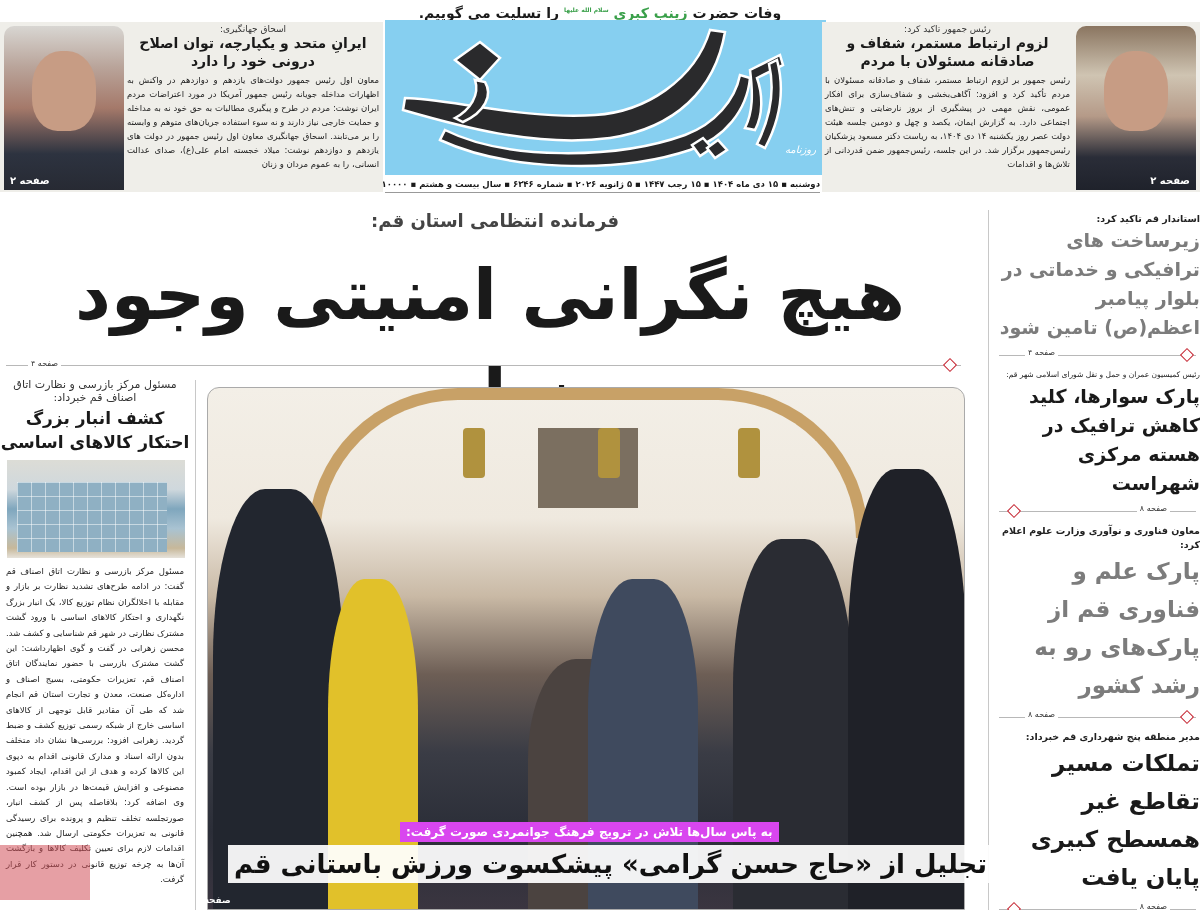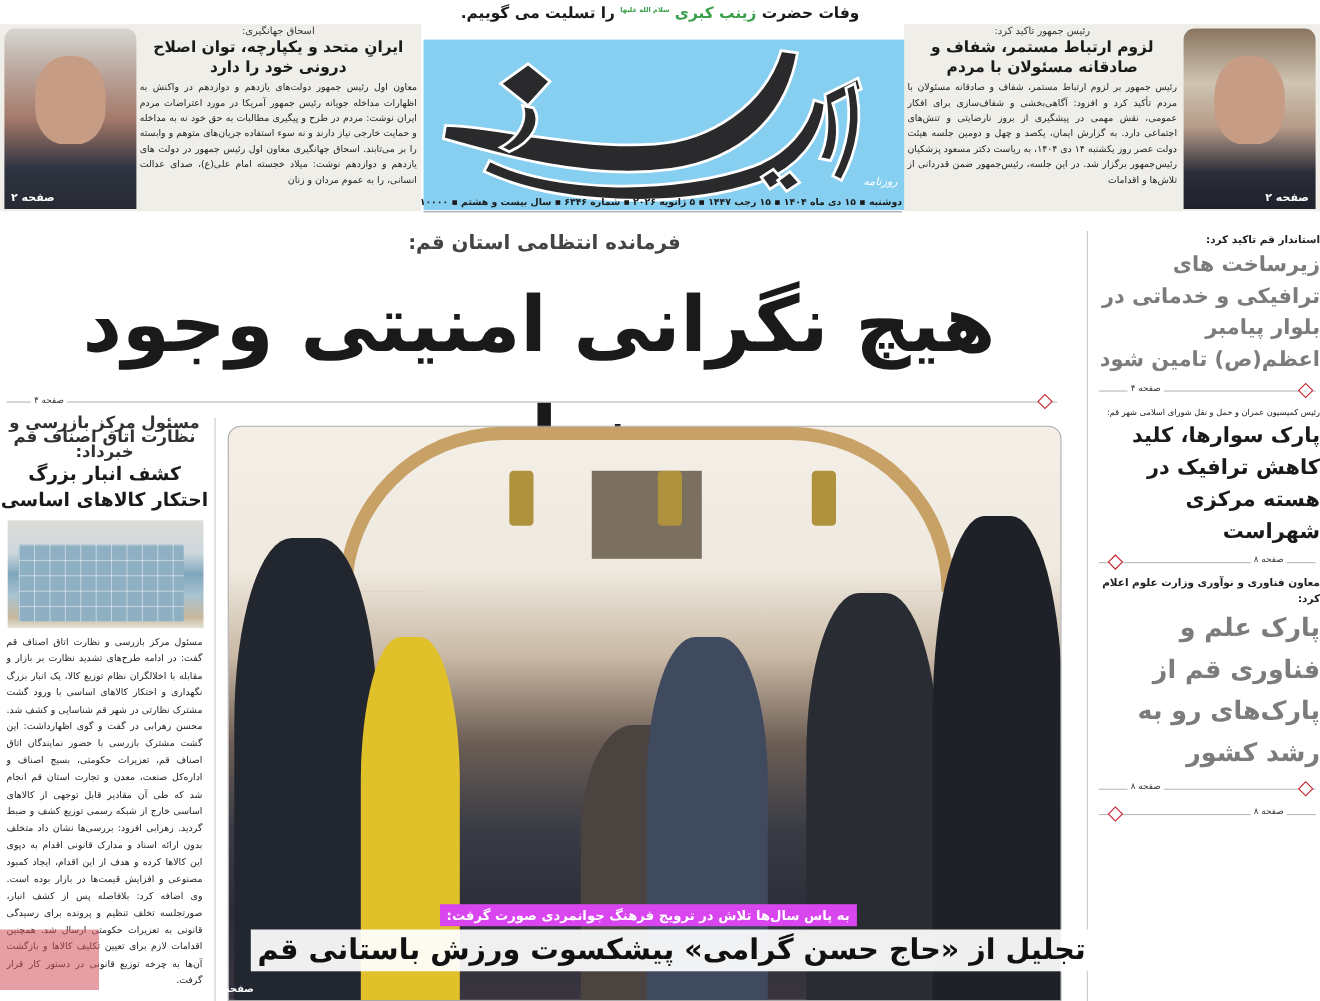--- a/index.html
+++ b/index.html
@@ -7,21 +7,21 @@
   body { font-family: "DejaVu Sans", sans-serif; color: #1a1a1a; position: relative; direction: rtl; }
 
   .abs { position: absolute; }
 
   
   .top-condolence { left: 380px; top: 0; width: 440px; height: 20px; text-align: center; font-weight: bold; font-size: 14px; line-height: 20px; color: #1a1a1a; }
   .top-condolence .green { color: #3aa04a; }
   .top-condolence .sup { font-size: 6px; color: #3aa04a; vertical-align: super; }
 
   
-  .masthead { left: 385px; top: 20px; width: 441px; height: 155px; background: #86cff0; overflow: hidden; margin-top: 16px; }
+  .masthead { left: 385px; top: 20px; width: 441px; height: 155px; background: #86cff0; overflow: hidden; }
   .masthead svg { position: absolute; left: 0; top: 0; }
   .masthead .rooznameh { position: absolute; right: 10px; bottom: 20px; font-size: 10px; color: #ffffff; font-style: italic; }
   .date-bar { left: 385px; top: 175px; width: 435px; height: 18px; border-bottom: 1px solid #999; font-size: 8.5px; font-weight: bold; line-height: 18px; text-align: center; white-space: nowrap; }
 
   
   .side-box { top: 22px; height: 170px; background: #efeee9; }
   .side-box.right { left: 822px; width: 378px; }
   .side-box.left { left: 0; width: 383px; }
   .side-box .photo { position: absolute; top: 4px; width: 120px; height: 164px; border-radius: 10px 10px 0 0; overflow: hidden; }
   .side-box.right .photo { right: 4px; background: linear-gradient(180deg, #8a7560 0%, #cfc4b2 30%, #b59a88 55%, #2a2d38 80%, #1f222b 100%); }
@@ -44,21 +44,21 @@
   
   .rule { height: 1px; background: #b8b8b8; }
   .diamond { width: 10px; height: 10px; border: 1.5px solid #c4202d; transform: rotate(45deg); background: #fff; }
   .page-ref { font-size: 8px; color: #333; background: #fff; padding: 0 3px; }
 
   
   .vline { width: 1px; background: #c8c8c8; }
 
   
   .left-col { left: 0; top: 370px; width: 190px; }
-  .left-kicker { font-size: 15px; text-align: center; color: #333; line-height: 13px; margin-top: 8px; font-weight: bold; }
+  .left-kicker { font-size: 11px; text-align: center; color: #333; line-height: 13px; margin-top: 8px; }
   .left-title { font-size: 17px; font-weight: bold; text-align: center; line-height: 24px; margin-top: 2px; }
   .warehouse-photo { margin: 6px 5px 0 5px; width: 178px; height: 98px; background: linear-gradient(180deg, #dcdcd6 0%, #cfd8dd 30%, #7fa6bd 50%, #a9c3d2 70%, #c7b89a 90%, #e6e2da 100%); position: relative; overflow: hidden; }
   .warehouse-photo .boxes { position: absolute; left: 10px; top: 22px; width: 150px; height: 70px;
     background-image: linear-gradient(90deg, rgba(255,255,255,0.5) 1px, transparent 1px), linear-gradient(180deg, rgba(255,255,255,0.5) 1px, transparent 1px);
     background-size: 14px 14px; background-color: #8fb0c3; }
   .left-body { font-size: 8.5px; line-height: 15.4px; text-align: justify; padding: 6px 6px 0 6px; color: #222; }
   .watermark { left: 0; top: 845px; width: 90px; height: 55px; background: rgba(210, 80, 90, 0.55); }
 
   
   .main-photo { left: 207px; top: 387px; width: 758px; height: 523px; border: 1px solid #aaa; border-radius: 12px 12px 0 0; overflow: hidden;
@@ -195,18 +195,22 @@
   <div>
     <div class="rc-kicker">معاون فناوری و نوآوری وزارت علوم اعلام کرد:</div>
     <div class="rc-title grey big">پارک علم و فناوری قم از پارک‌های رو به رشد کشور</div>
   </div>
   <div class="rc-sep">
     <div class="rule"></div>
     <div class="diamond" style="right:8px;"></div>
     <span class="page-ref" style="left:30px;">صفحه ۸</span>
   </div>
 
+  <div>
+    <div class="rc-kicker">مدیر منطقه پنج شهرداری قم خبرداد:</div>
+    <div class="rc-title big">تملکات مسیر تقاطع غیر همسطح کبیری پایان یافت</div>
+  </div>
   <div class="rc-sep">
     <div class="rule"></div>
     <div class="diamond" style="left:14px;"></div>
     <span class="page-ref" style="right:30px;">صفحه ۸</span>
   </div>
 </div>
 
 </body></html>

